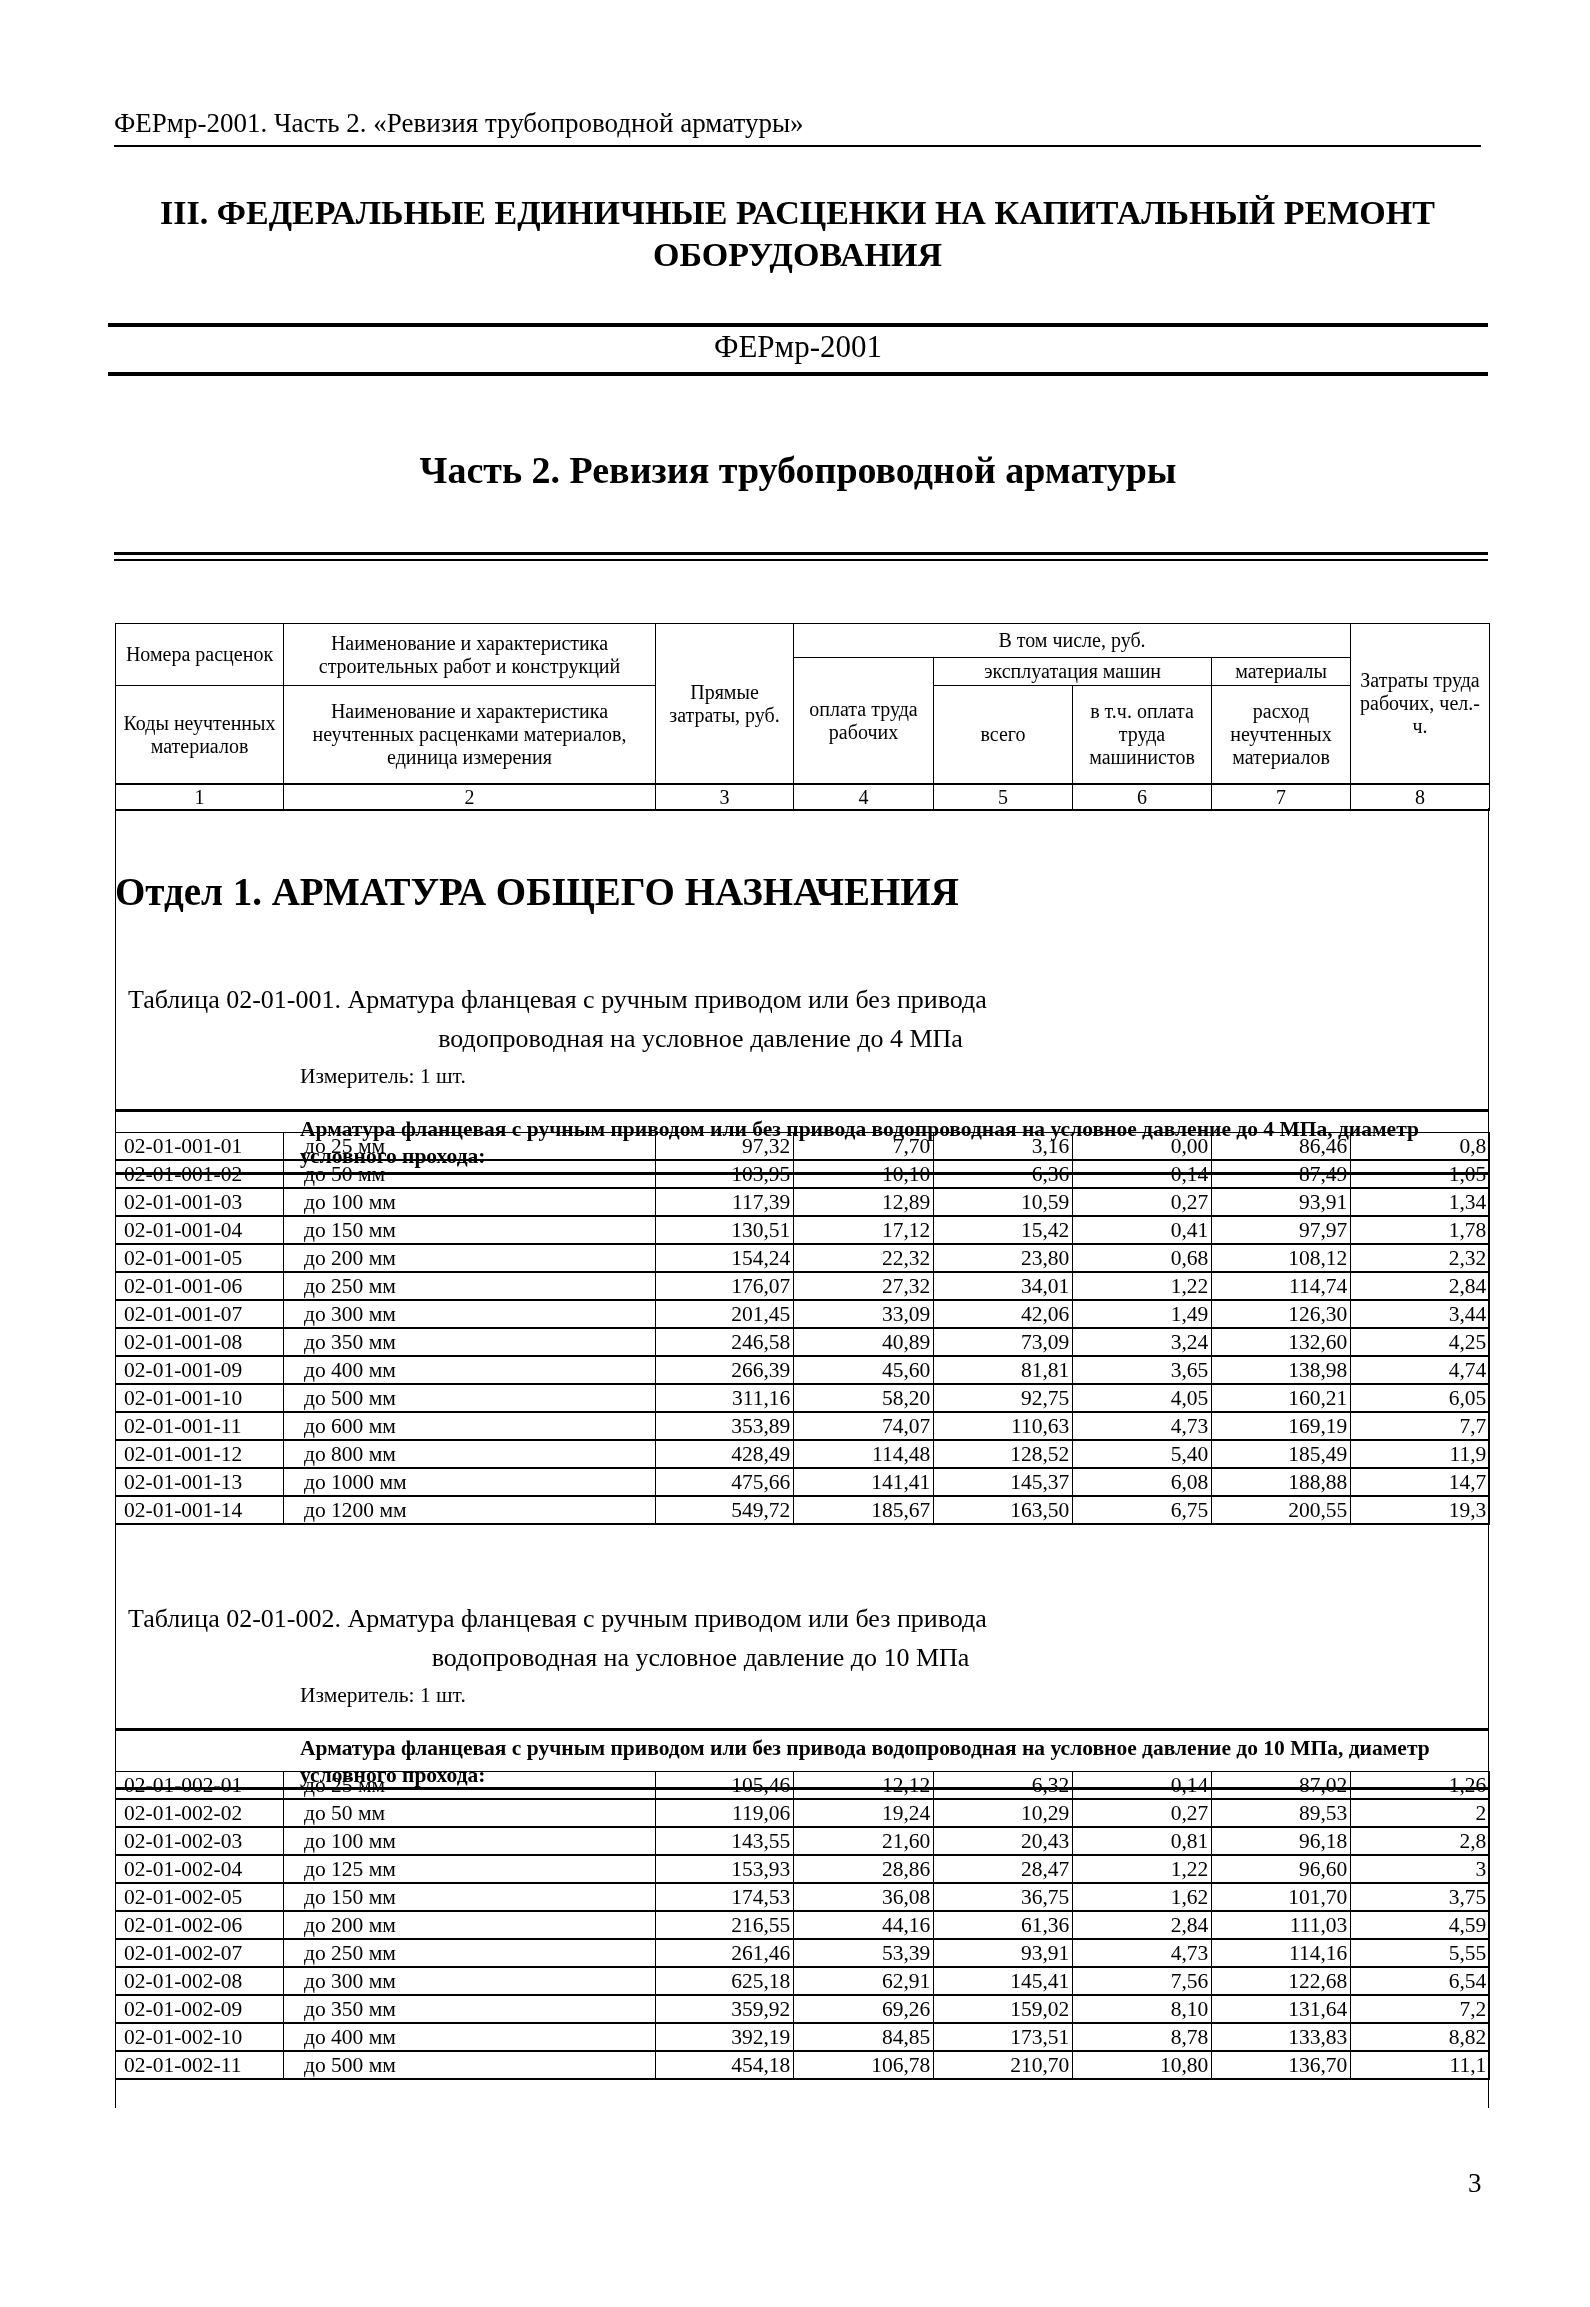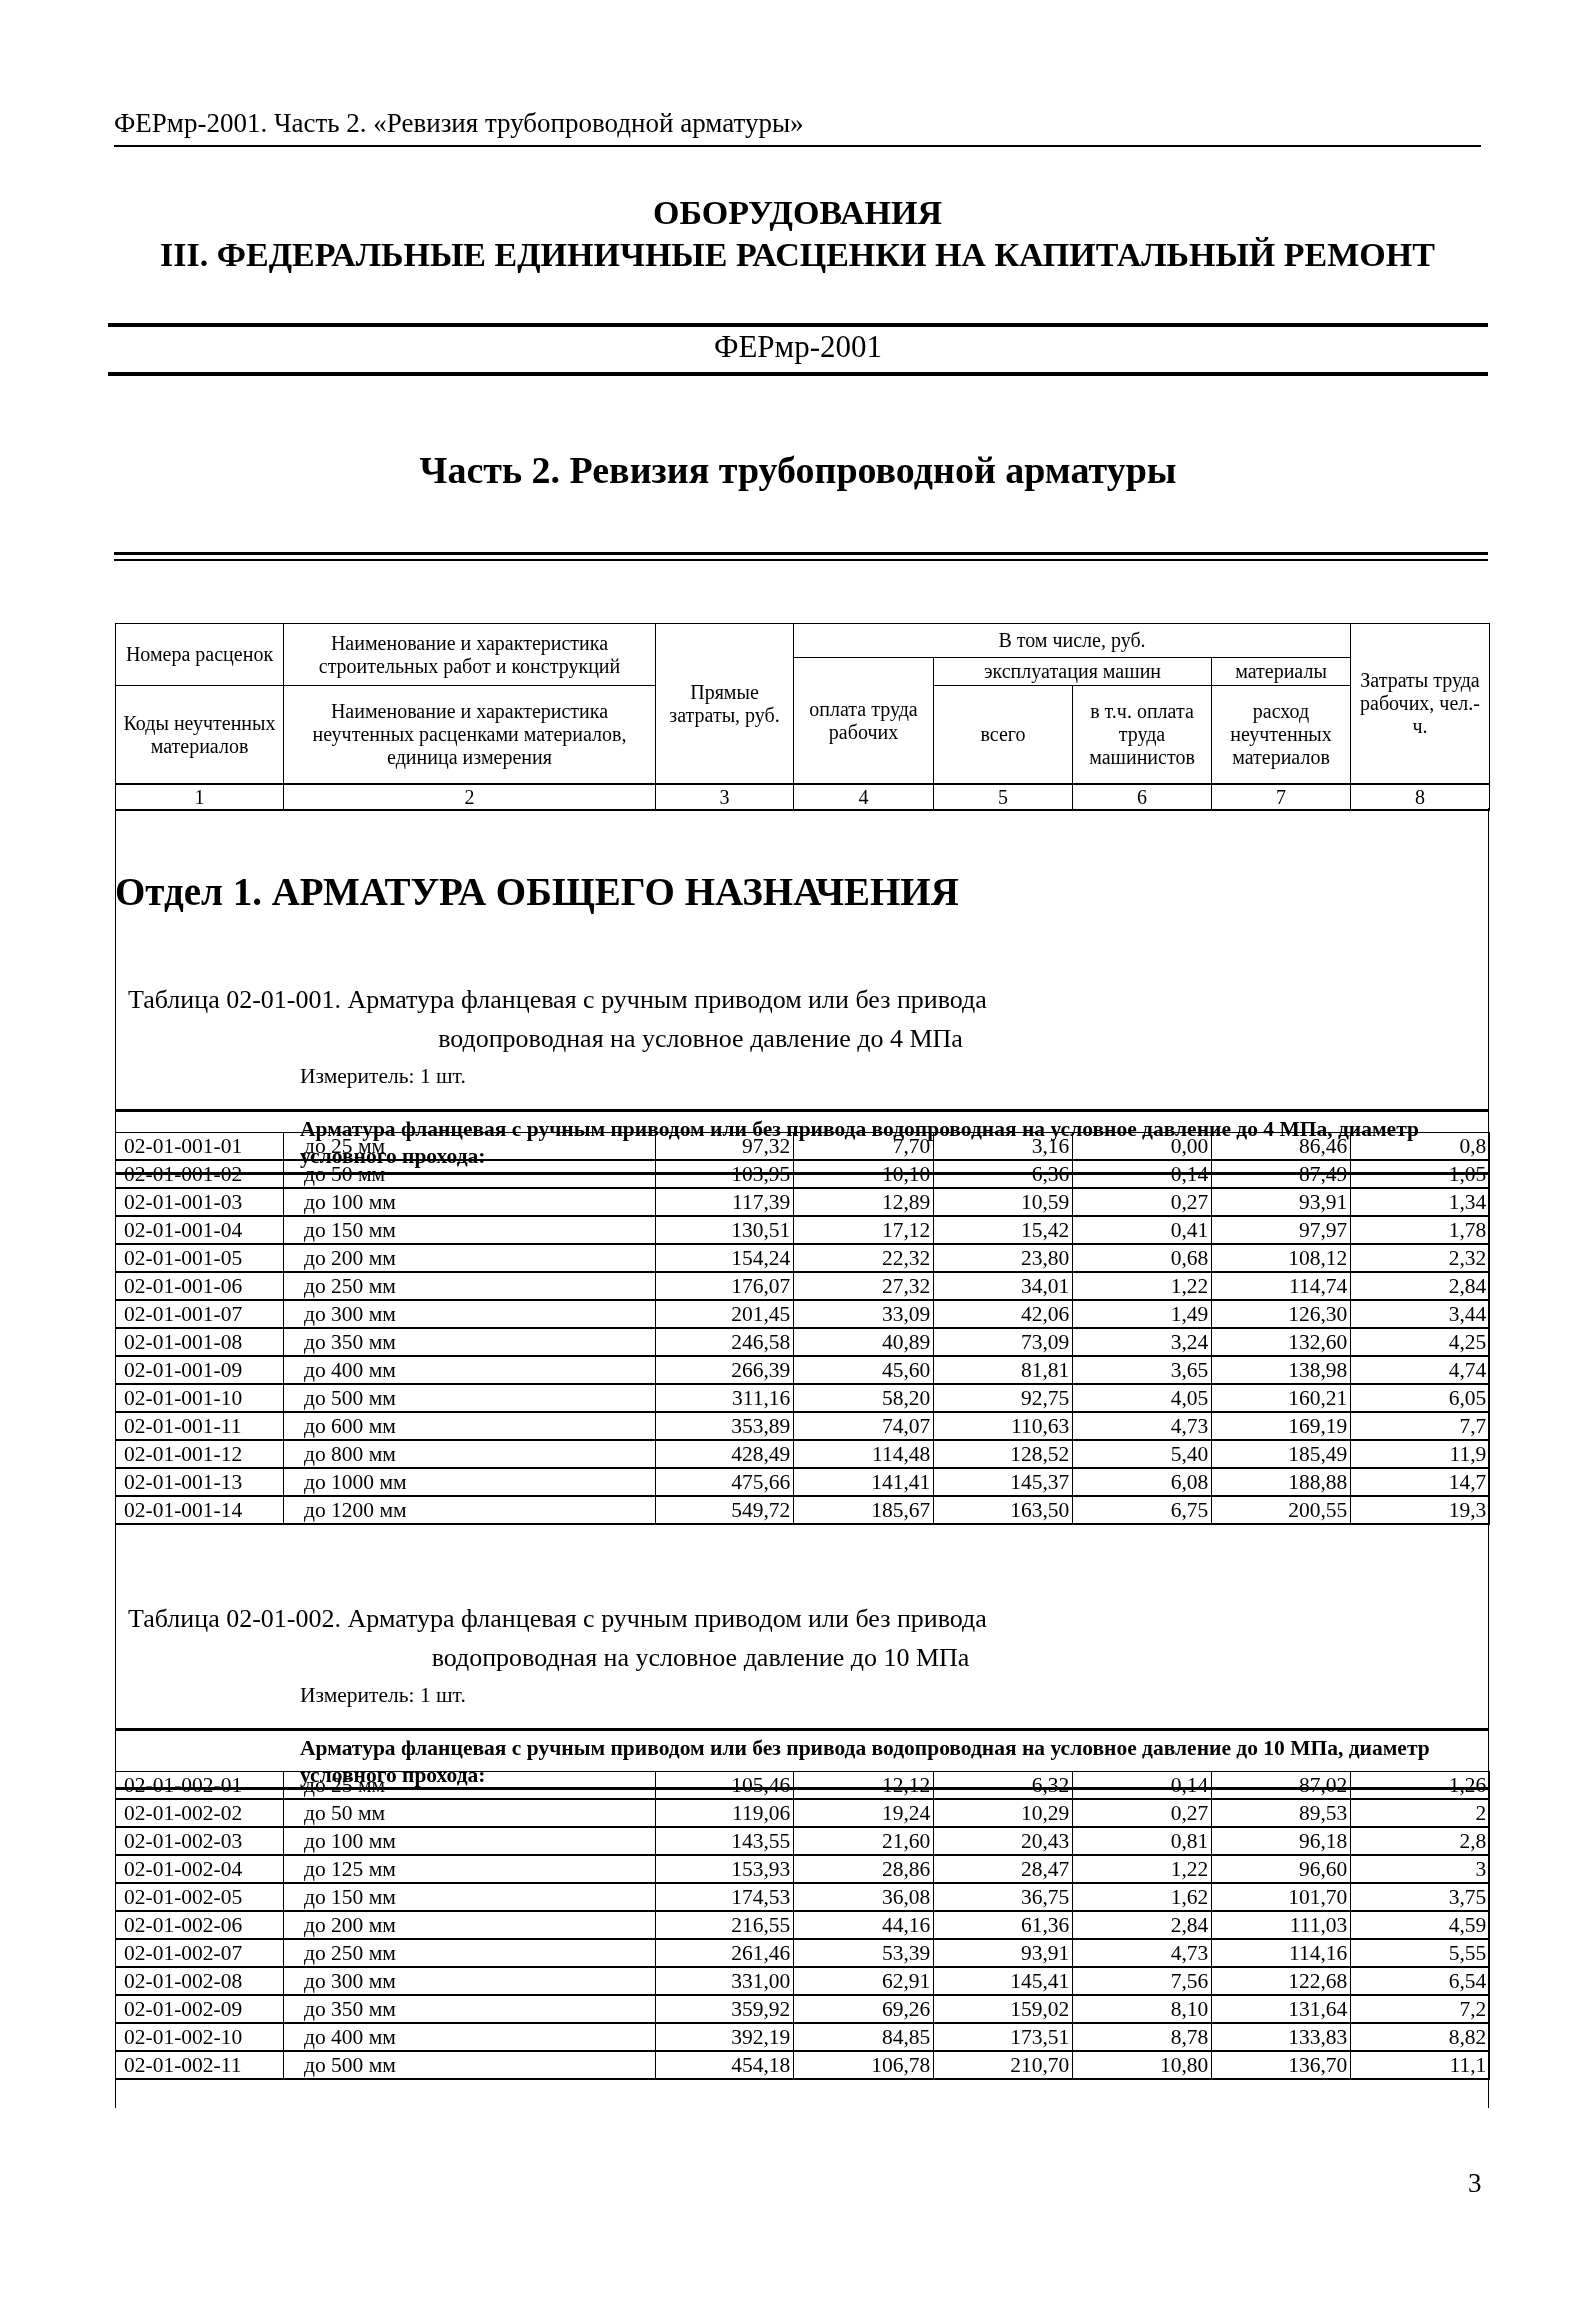--- a/index.html
+++ b/index.html
@@ -37,22 +37,22 @@
 
   .page-num { left: 1468px; top: 2168px; font-size: 27px; }
 </style>
 </head>
 <body>
 
 <div class="abs running-head">ФЕРмр-2001. Часть 2. «Ревизия трубопроводной арматуры»</div>
 <div class="abs rule-thin"></div>
 
 <div class="abs main-title">
+  <div>III. ФЕДЕРАЛЬНЫЕ ЕДИНИЧНЫЕ РАСЦЕНКИ НА КАПИТАЛЬНЫЙ РЕМОНТ</div>
   <div>ОБОРУДОВАНИЯ</div>
-  <div>III. ФЕДЕРАЛЬНЫЕ ЕДИНИЧНЫЕ РАСЦЕНКИ НА КАПИТАЛЬНЫЙ РЕМОНТ</div>
 </div>
 
 <div class="abs rule-thick" style="top:323px"></div>
 <div class="abs code-title">ФЕРмр-2001</div>
 <div class="abs rule-thick" style="top:372px"></div>
 
 <div class="abs part-title">Часть 2. Ревизия трубопроводной арматуры</div>
 <div class="abs dbl-rule-a"></div>
 <div class="abs dbl-rule-b"></div>
 
@@ -354,21 +354,21 @@
         <td class="n">261,46</td>
         <td class="n">53,39</td>
         <td class="n">93,91</td>
         <td class="n">4,73</td>
         <td class="n">114,16</td>
         <td class="n">5,55</td>
       </tr>
       <tr>
         <td class="c">02-01-002-08</td>
         <td class="name">до 300 мм</td>
-        <td class="n">331,00</td>
+        <td class="n">625,18</td>
         <td class="n">62,91</td>
         <td class="n">145,41</td>
         <td class="n">7,56</td>
         <td class="n">122,68</td>
         <td class="n">6,54</td>
       </tr>
       <tr>
         <td class="c">02-01-002-09</td>
         <td class="name">до 350 мм</td>
         <td class="n">359,92</td>

